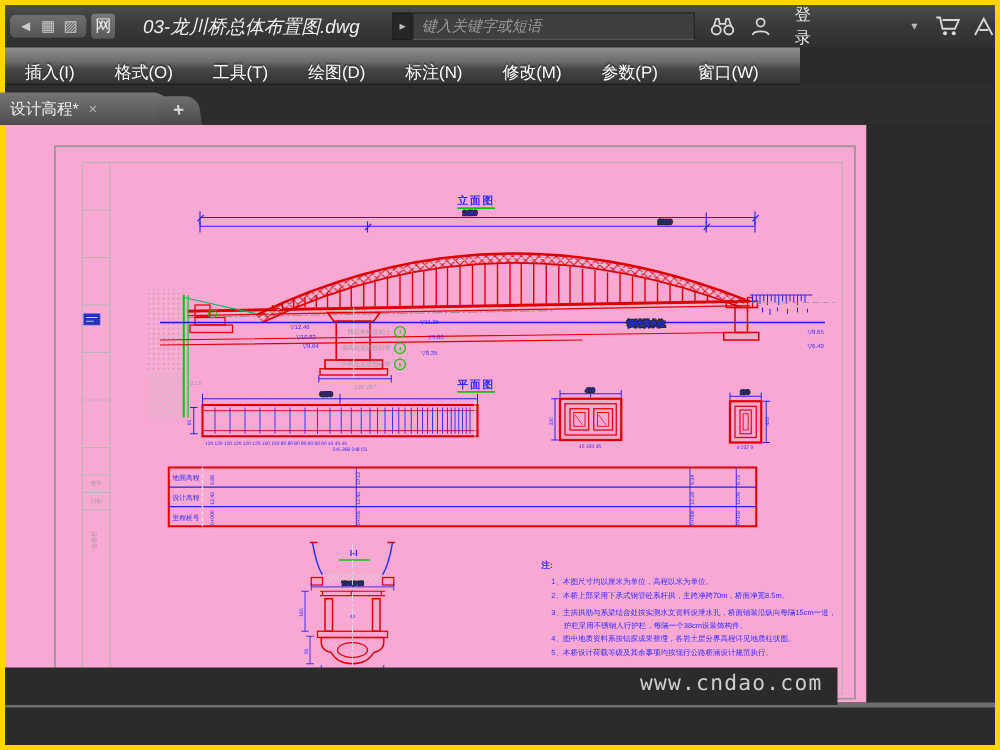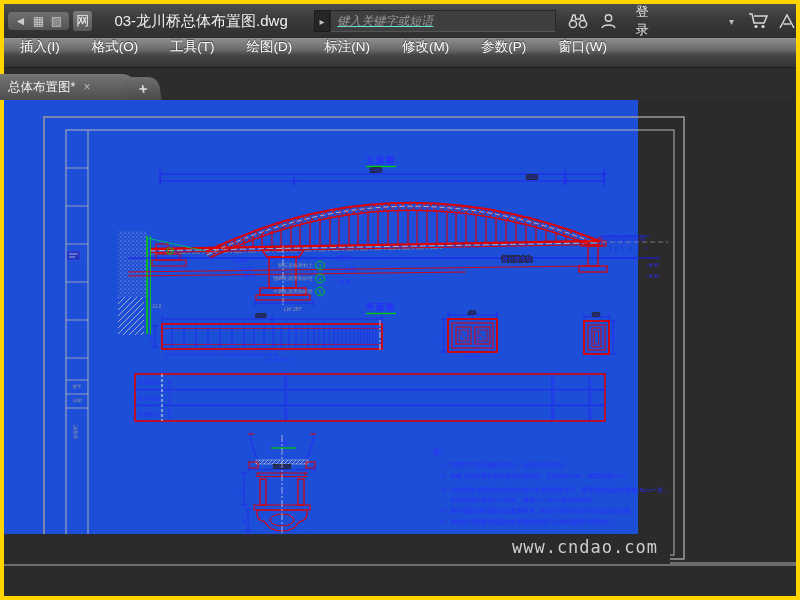--- a/index.html
+++ b/index.html
@@ -8,48 +8,48 @@
   #app{position:absolute;left:4px;top:4px;width:792px;height:592px;background:#2b2b2b;}
 
   
   #titlebar{position:absolute;left:0;top:0;width:792px;height:34px;
     background:linear-gradient(#4e4e4e,#3a3a3a 45%,#2f2f2f);display:flex;align-items:center;}
   .qat{display:flex;align-items:center;gap:3px;margin-left:4px;padding:2px 5px;border-radius:4px;
     background:linear-gradient(#6f6f6f,#555);}
   .qicon{color:#c9c9c9;font-size:12px;width:15px;text-align:center;}
   .qnet{margin-left:4px;width:20px;height:20px;border-radius:3px;background:linear-gradient(#7a7a7a,#5a5a5a);
     color:#eee;font-size:13px;display:flex;align-items:center;justify-content:center;}
-  #doc-title{color:#f0f0f0;font-size:15px;margin:0 0 0 22px;white-space:nowrap;}
+  #doc-title{color:#f0f0f0;font-size:15px;margin:0 0 0 22px;white-space:nowrap;font-style:italic;}
   #play-btn{margin-left:26px;width:15px;height:20px;background:#262626;color:#bfbfbf;font-size:10px;
     display:flex;align-items:center;justify-content:center;border:1px solid #1c1c1c;}
   .search{width:218px;height:20px;background:#3f3f3f;border:1px solid #262626;border-bottom-color:#555;
-    color:#5eead4;font-style:italic;font-size:12px;padding:0 6px;outline:none;text-decoration:underline;}
+    color:#5eead4;font-style:italic;font-size:12px;padding:0 6px;outline:none;}
   .search::placeholder{color:#9a9a9a;}
   .tbicon{margin-left:10px;display:flex;align-items:center;}
   #signin-label{color:#e8e8e8;font-size:13px;margin-left:19px;}
   #signin-caret{color:#bbb;font-size:10px;margin-left:68px;}
 
   
-  #menubar{position:absolute;left:0;top:34px;width:792px;height:29px;
+  #menubar{position:absolute;left:0;top:34px;width:636px;height:29px;
     background:linear-gradient(#909090,#6a6a6a 40%,#454545 60%,#343434);
-    display:flex;align-items:flex-start;border-bottom:1px solid #1d1d1d;}
+    display:flex;align-items:flex-end;border-bottom:1px solid #1d1d1d;}
   .menu-item{color:#fff;font-size:13.5px;padding:0 16px;text-shadow:0 -1px 1px #333;white-space:nowrap;}
 
   
   #tabbar{position:absolute;left:0;top:64px;width:792px;height:32px;background:#2d2d2d;}
   #dwg-tab{position:absolute;left:-14px;top:6px;width:128px;height:26px;
     background:linear-gradient(#757575,#4d4d4d);border-radius:8px 14px 0 0;
     display:flex;align-items:center;color:#f2f2f2;font-size:12.5px;padding-left:18px;}
   #tab-close{color:#b5b5b5;font-size:12px;margin-left:8px;}
   #new-tab{position:absolute;left:122px;top:9px;width:34px;height:23px;
     background:linear-gradient(#6e6e6e,#4a4a4a);border-radius:8px 10px 0 0;transform:skewX(8deg);
     color:#ddd;font-size:15px;font-weight:bold;display:flex;align-items:center;justify-content:center;}
 
   
-  #canvas{position:absolute;left:0;top:96px;width:634px;height:462px;background:#1d4ed8;}
+  #canvas{position:absolute;left:0;top:96px;width:689px;height:462px;background:#f9a8d4;}
   #divider{position:absolute;left:0;top:558px;width:792px;height:4px;background:#6d6d6d;}
   #bottomstrip{position:absolute;left:0;top:530px;width:666px;height:30px;background:#2b2b2b;}
   #watermark{position:absolute;right:12px;top:3px;color:#cfcfcf;font-size:17px;letter-spacing:1px;
     font-family:"DejaVu Sans Mono","Liberation Mono",monospace;}
 
   svg text{font-family:"Liberation Sans","DejaVu Sans",sans-serif;}
   .halo{paint-order:stroke;stroke:#222a33;stroke-width:2px;}
 </style>
 </head>
 <body>
@@ -102,21 +102,21 @@
     <span class="menu-item">工具(T)</span>
     <span class="menu-item">绘图(D)</span>
     <span class="menu-item">标注(N)</span>
     <span class="menu-item">修改(M)</span>
     <span class="menu-item">参数(P)</span>
     <span class="menu-item">窗口(W)</span>
   </div>
 
   <div id="tabbar">
     <div id="dwg-tab">
-      <span>总体布置图*</span>
+      <span>设计高程*</span>
       <span id="tab-close">×</span>
     </div>
     <div id="new-tab">+</div>
   </div>
 
   <div id="canvas">
   <svg width="792" height="462" viewBox="0 0 792 462">
     <defs>
       <pattern id="stip" width="4" height="4" patternUnits="userSpaceOnUse">
         <rect width="4" height="4" fill="none"></rect>

